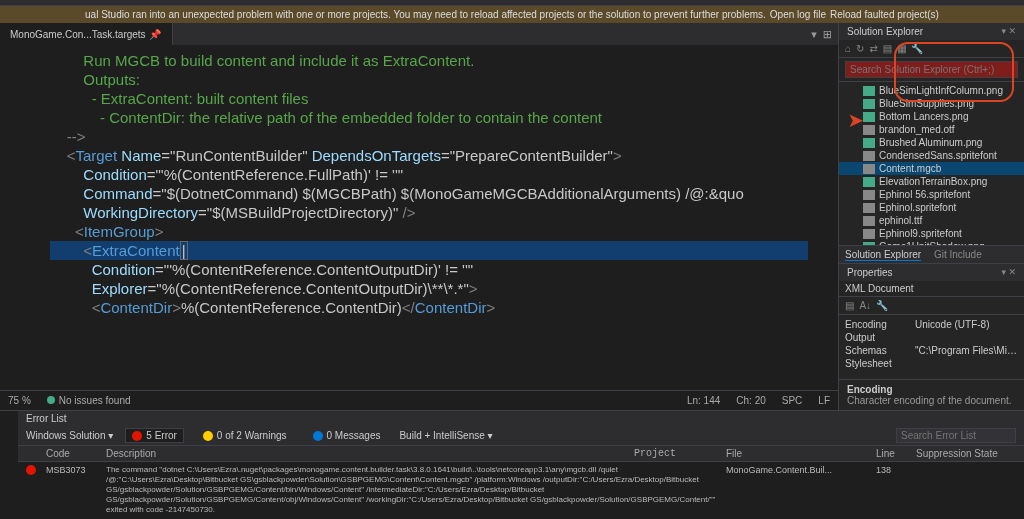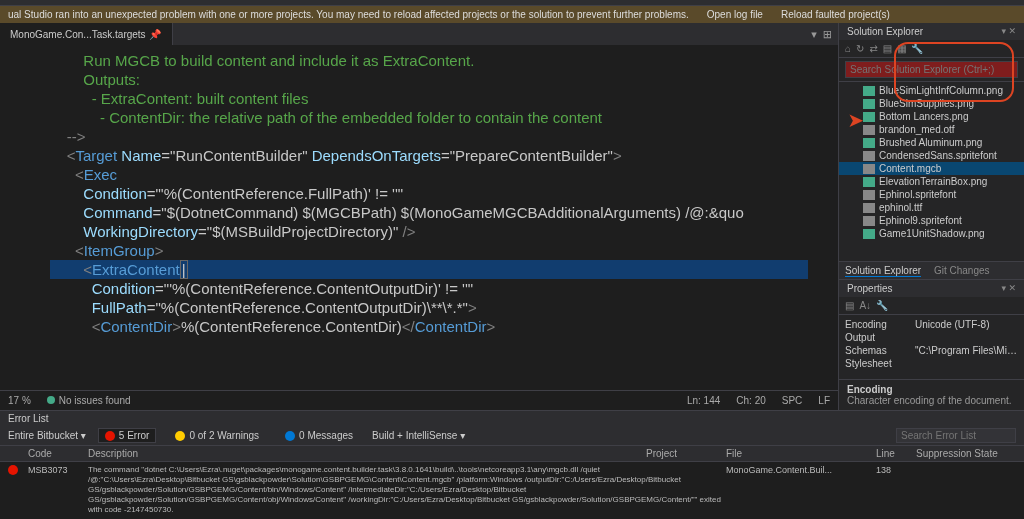--- a/index.html
+++ b/index.html
@@ -1,18 +1,18 @@
 <!DOCTYPE html>
 <html><head>
 <meta charset="utf-8">
 <style>
 * { margin:0; padding:0; box-sizing:border-box; font-family:'Segoe UI',Tahoma,sans-serif; }
 body { background:#1e1e1e; color:#ccc; width:1024px; height:519px; overflow:hidden; font-size:11px; position:relative; }
 .topbar { background:#2d2d30; height:6px; border-bottom:1px solid #3f3f46; }
-.notif { background:#5a4a2a; color:#ddd; padding:3px 8px; font-size:10px; display:flex; gap:18px; align-items:center; }
+.notif { background:#5a4a2a; color:#ddd; padding:3px 8px; font-size:10px; display:flex; gap:4px; align-items:center;justify-content:center; }
 .notif a { color:#ddd; text-decoration:none; }
 .main { display:flex; height:calc(100% - 132px); }
 .editor-col { flex:1; display:flex; flex-direction:column; min-width:0; }
 .tabs { background:#2d2d30; display:flex; height:22px; }
 .tab { background:#1e1e1e; color:#ccc; padding:3px 10px; font-size:10px; border-right:1px solid #3f3f46; display:flex; align-items:center; gap:4px; }
 .tab .pin { color:#888; }
 .tab-ctrls { margin-left:auto; display:flex; align-items:center; padding-right:6px; gap:6px; color:#999; }
 .code { flex:1; background:#1e1e1e; padding:6px 30px 6px 50px; font-family:Consolas,'Courier New',monospace; font-size:15px; line-height:19px; overflow:hidden; position:relative; }
 .code .ln { white-space:pre; }
 .comment { color:#57a64a; }
@@ -38,29 +38,29 @@
 .anno1 { right:10px; top:42px; width:120px; height:60px; }
 .arrow-anno { position:absolute; right:160px; top:108px; color:#d42; font-size:20px; pointer-events:none; }
 .panel-tabs { background:#2d2d30; padding:3px 6px; border-top:1px solid #3f3f46; font-size:10px; }
 .panel-tabs span { margin-right:10px; }
 .props { border-top:1px solid #3f3f46; }
 .props-grid { padding:3px 6px; }
 .prop-row { display:flex; padding:1px 0; }
 .prop-k { width:70px; color:#ccc; }
 .prop-v { color:#ccc; flex:1; overflow:hidden; text-overflow:ellipsis; white-space:nowrap; }
 .prop-desc { border-top:1px solid #3f3f46; padding:4px 8px; margin-top:6px; }
-.err-panel { height:106px; background:#1e1e1e; border-top:1px solid #3f3f46; display:flex; flex-direction:column; }
+.err-panel { height:106px; background:#1e1e1e; border-top:1px solid #3f3f46; display:flex; flex-direction:column;padding-left:18px; }
 .err-head { background:#2d2d30; padding:2px 8px; font-size:10px; display:flex; gap:12px; align-items:center; }
 .err-filter { display:flex; align-items:center; gap:4px; padding:1px 6px; border:1px solid transparent; }
 .err-filter.active { border-color:#3f3f46; background:#1e1e1e; }
 .ico-err { width:10px; height:10px; background:#e51400; border-radius:50%; display:inline-block; }
 .ico-warn { width:10px; height:10px; background:#ffcc00; border-radius:50%; display:inline-block; }
 .ico-info { width:10px; height:10px; background:#0078d4; border-radius:50%; display:inline-block; }
 .err-cols { display:flex; background:#2d2d30; padding:2px 8px; font-size:10px; color:#aaa; border-top:1px solid #3f3f46; border-bottom:1px solid #3f3f46; }
-.ec-code{width:60px;} .ec-desc{flex:1;} .ec-proj{width:80px;} .ec-file{width:150px;} .ec-line{width:40px;} .ec-sup{width:100px;}
+.ec-code{width:60px;} .ec-desc{flex:1;} .ec-proj{width:92px;font-family:Liberation Mono, monospace;} .ec-file{width:150px;} .ec-line{width:40px;} .ec-sup{width:100px;}
 .err-row { display:flex; padding:3px 8px; font-size:9px; color:#bbb; }
 .search-err { margin-left:auto; }
 .search-err input { background:#333337; border:1px solid #3f3f46; color:#999; padding:1px 4px; font-size:10px; width:120px; }
 .green-dot{width:8px;height:8px;background:#4a8;border-radius:50%;display:inline-block;margin-right:4px;}
 .panel-pin { color:#888; font-size:9px; }
 </style>
 </head>
 <body>
 
 <div class="topbar"></div>
@@ -86,34 +86,33 @@
 
     <div class="code">
       <div class="ln comment">        Run MGCB to build content and include it as ExtraContent.</div>
       <div class="ln"></div>
       <div class="ln comment">        Outputs:</div>
       <div class="ln comment">          - ExtraContent: built content files</div>
       <div class="ln comment">            - ContentDir: the relative path of the embedded folder to contain the content</div>
       <div class="ln"><span class="punc">    --&gt;</span></div>
       <div class="ln"><span class="punc">    &lt;</span><span class="tag">Target</span><span class="attr"> Name</span><span class="str">="RunContentBuilder"</span><span class="attr"> DependsOnTargets</span><span class="str">="PrepareContentBuilder"</span><span class="punc">&gt;</span></div>
       <div class="ln"></div>
-      <div class="ln"><span class="punc">      &lt;</span><span class="tag">Exec</span></div>
       <div class="ln"><span>        </span><span class="attr">Condition</span><span class="str">="'%(ContentReference.FullPath)' != ''"</span></div>
       <div class="ln"><span>        </span><span class="attr">Command</span><span class="str">="$(DotnetCommand) $(MGCBPath) $(MonoGameMGCBAdditionalArguments) /@:&amp;quo</span></div>
       <div class="ln"><span>        </span><span class="attr">WorkingDirectory</span><span class="str">="$(MSBuildProjectDirectory)"</span><span class="punc"> /&gt;</span></div>
       <div class="ln"></div>
       <div class="ln"><span class="punc">      &lt;</span><span class="tag">ItemGroup</span><span class="punc">&gt;</span></div>
       <div class="ln hl"><span class="punc">        &lt;</span><span class="tag">ExtraContent</span><span class="brace">|</span></div>
       <div class="ln"><span>          </span><span class="attr">Condition</span><span class="str">="'%(ContentReference.ContentOutputDir)' != ''"</span></div>
-      <div class="ln"><span>          </span><span class="attr">FullPath</span><span class="str">="%(ContentReference.ContentOutputDir)\**\*.*"</span><span class="punc">&gt;</span></div>
+      <div class="ln"><span>          </span><span class="attr">Explorer</span><span class="str">="%(ContentReference.ContentOutputDir)\**\*.*"</span><span class="punc">&gt;</span></div>
       <div class="ln"><span class="punc">          &lt;</span><span class="tag">ContentDir</span><span class="punc">&gt;</span><span class="str">%(ContentReference.ContentDir)</span><span class="punc">&lt;/</span><span class="tag">ContentDir</span><span class="punc">&gt;</span></div>
     </div>
 
     <div class="statusbar">
-      <span>17 %</span>
+      <span>75 %</span>
       <span><span class="green-dot"></span><span>No issues found</span></span>
       <span style="margin-left:auto">Ln: 144</span>
       <span>Ch: 20</span>
       <span>SPC</span>
       <span>LF</span>
     </div>
   </div>
 
   <div class="right-panel">
     <div class="panel-head">
@@ -159,45 +158,50 @@
         <div class="tree-item sel">
           <span class="fi fi-doc"></span>
           <span>Content.mgcb</span>
         </div>
         <div class="tree-item">
           <span class="fi fi-img"></span>
           <span>ElevationTerrainBox.png</span>
         </div>
         <div class="tree-item">
           <span class="fi fi-doc"></span>
+          <span>Ephinol 56.spritefont</span>
+        </div>
+        <div class="tree-item">
+          <span class="fi fi-doc"></span>
           <span>Ephinol.spritefont</span>
         </div>
         <div class="tree-item">
           <span class="fi fi-doc"></span>
           <span>ephinol.ttf</span>
         </div>
         <div class="tree-item">
           <span class="fi fi-doc"></span>
           <span>Ephinol9.spritefont</span>
         </div>
         <div class="tree-item">
           <span class="fi fi-img"></span>
           <span>Game1UnitShadow.png</span>
         </div>
       </div>
     <div class="panel-tabs">
       <span style="border-bottom:1px solid #0078d4;">Solution Explorer</span>
-      <span style="color:#888">Git Changes</span>
+      <span style="color:#888">Git Include</span>
     </div>
 
     <div class="props">
       <div class="panel-head">
         <span>Properties</span>
         <span class="panel-pin">▾ ✕</span>
       </div>
+      <div style="padding:2px 6px;border-bottom:1px solid #3f3f46;color:#ccc">XML Document</div>
       <div class="panel-tools">
           <span>▤</span>
           <span>A↓</span>
           <span>🔧</span>
         </div>
       <div class="props-grid" id="props-grid">
           <div class="prop-row">
             <div class="prop-k">Encoding</div>
             <div class="prop-v">Unicode (UTF-8)</div>
           </div>
@@ -218,21 +222,21 @@
         <div style="font-weight:bold">Encoding</div>
         <div style="color:#999">Character encoding of the document.</div>
       </div>
     </div>
   </div>
 </div>
 
 <div class="err-panel">
   <div style="background:#2d2d30;padding:2px 8px;font-size:10px;color:#ccc">Error List</div>
   <div class="err-head">
-    <span><span>Entire Bitbucket</span> ▾</span>
+    <span><span>Windows Solution</span> ▾</span>
     <span class="err-filter active">
         <span class="ico-err"></span>
         <span>5 Error</span>
       </span>
     <span class="err-filter">
         <span class="ico-warn"></span>
         <span>0 of 2 Warnings</span>
       </span>
     <span class="err-filter">
         <span class="ico-info"></span>

